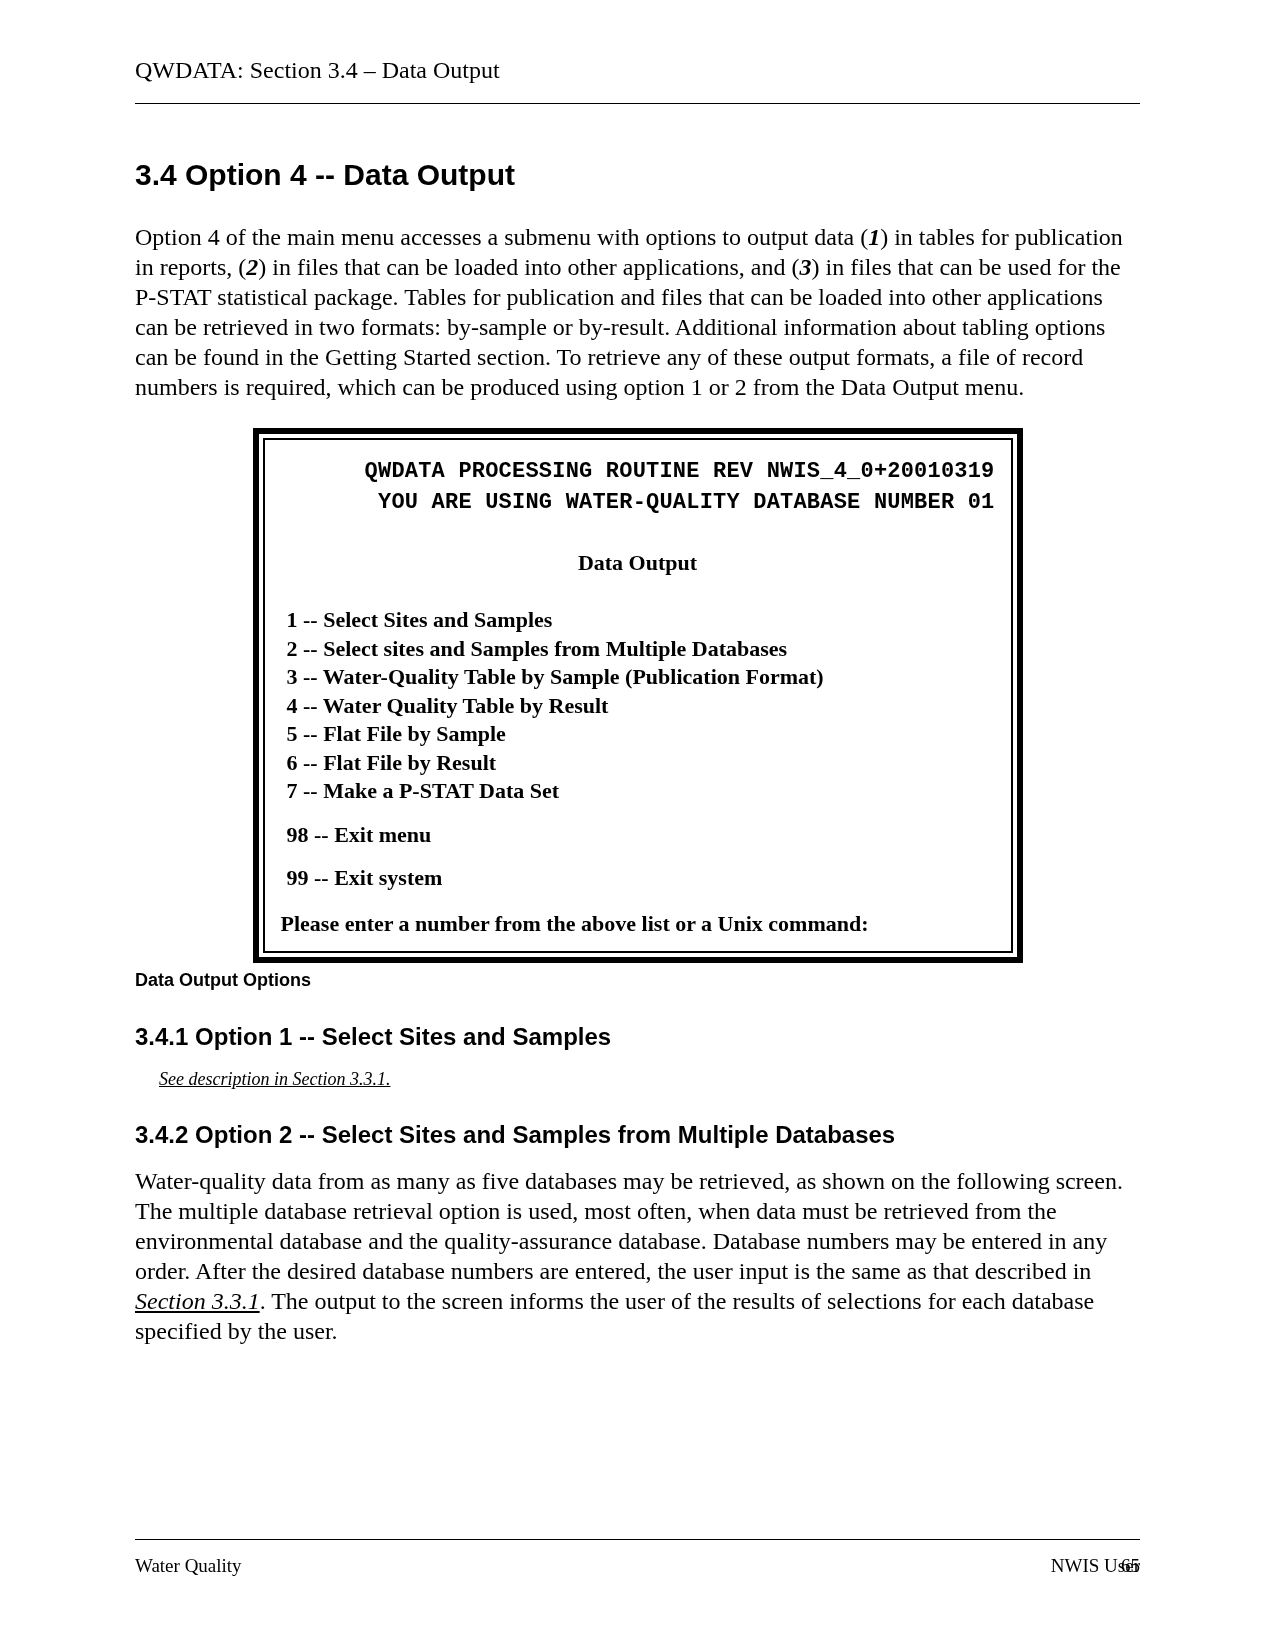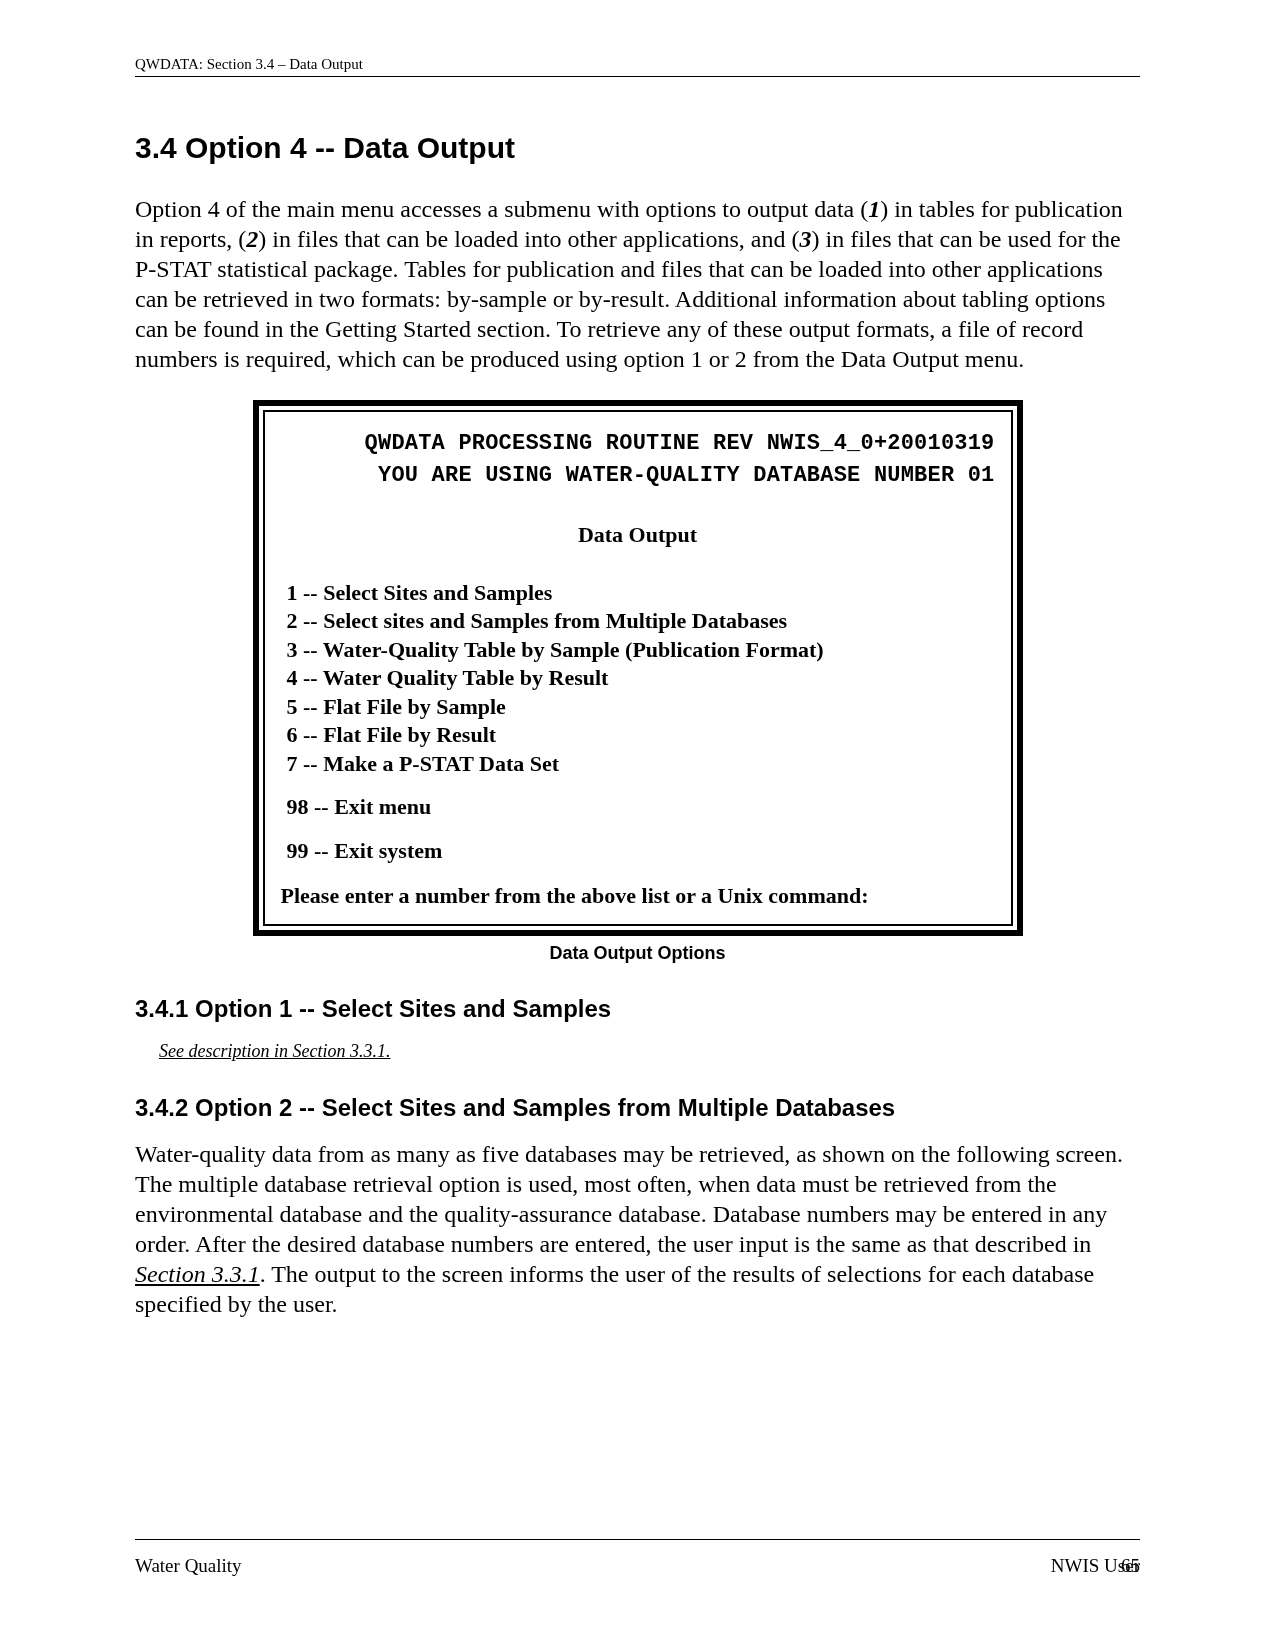--- a/index.html
+++ b/index.html
@@ -17,23 +17,23 @@
     background: #fff;
     position: relative;
     line-height: 1.25;
     box-sizing: border-box;
   }
   .page {
     padding: 55px 135px 0 135px;
     box-sizing: border-box;
   }
   .running-head {
-    font-size: 15px;
+    font-size: 24px;
     border-bottom: 1.5px solid #000;
-    padding-bottom: 2px;
+    padding-bottom: 18px;
     margin-bottom: 52px;
   }
   h1.section-title {
     font-family: Arial, Helvetica, sans-serif;
     font-size: 30px;
     font-weight: bold;
     margin: 0 0 28px 0;
   }
   h2.subsection {
     font-family: Arial, Helvetica, sans-serif;
@@ -73,21 +73,20 @@
     font-size: 22px;
   }
   .menu-items { margin-left: 6px; }
   .menu-item { margin: 1px 0; }
   .menu-gap { height: 14px; }
   .menu-prompt { margin-top: 18px; }
   .figure-caption {
     font-family: Arial, Helvetica, sans-serif;
     font-size: 18px;
     font-weight: bold;
-    text-align: center;
     margin: 4px 0 24px 0;
   }
   .see-desc {
     font-style: italic;
     text-decoration: underline;
     margin: 0 0 18px 24px;
     font-size: 18px;
   }
   .xref { font-style: italic; text-decoration: underline; }
 

